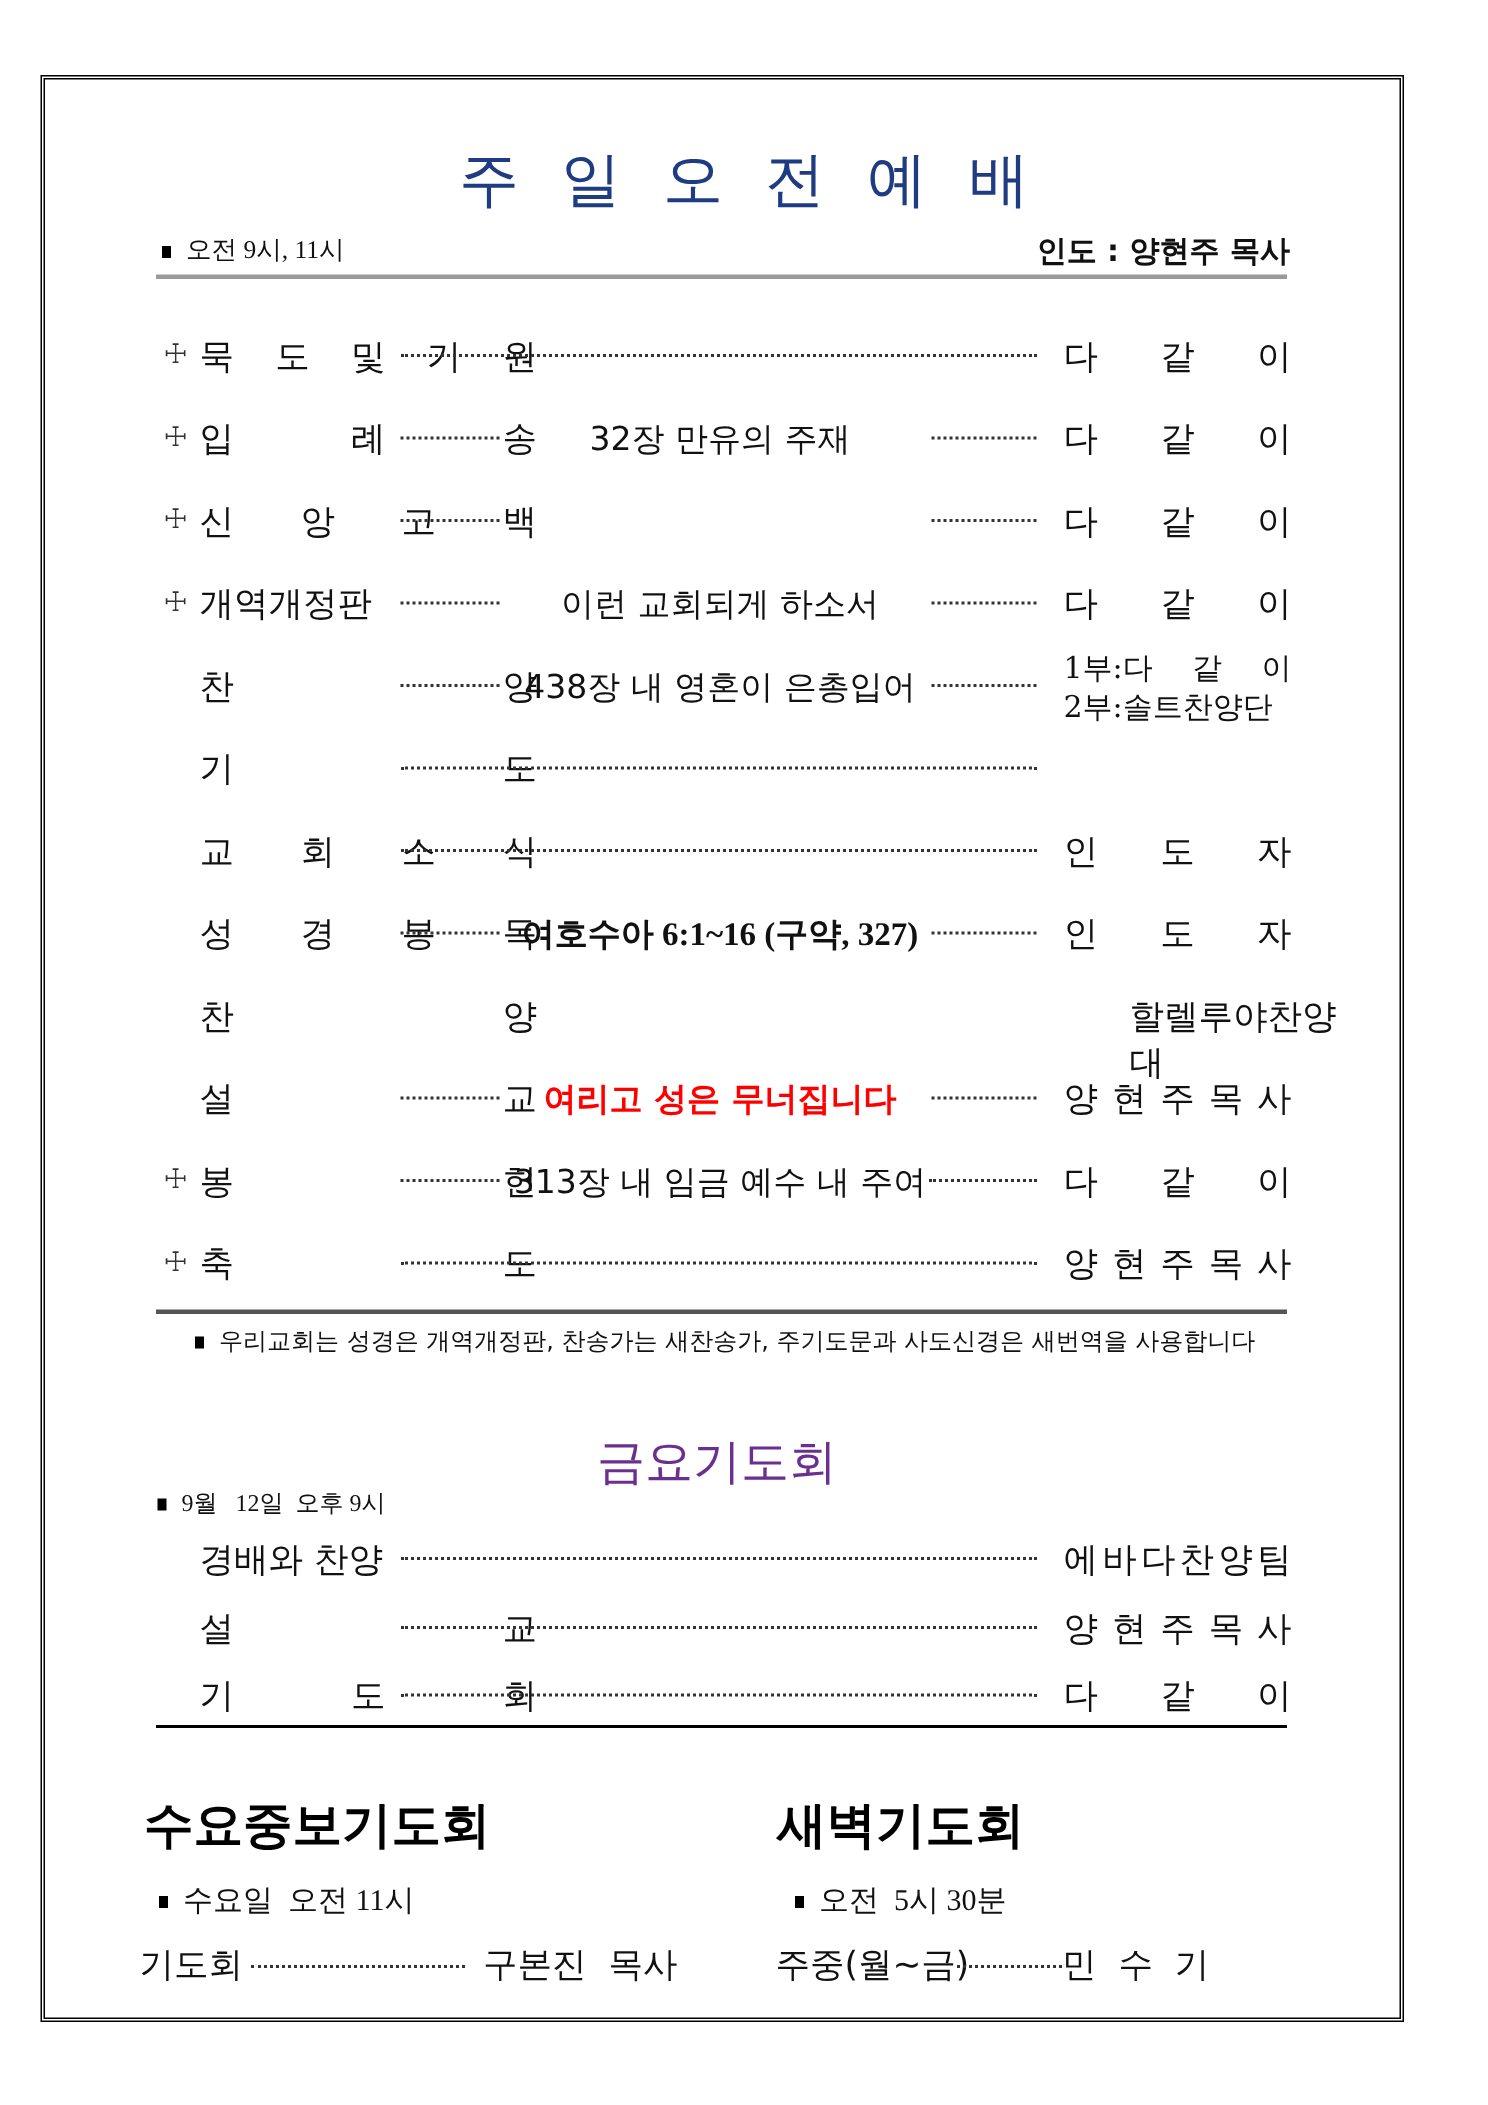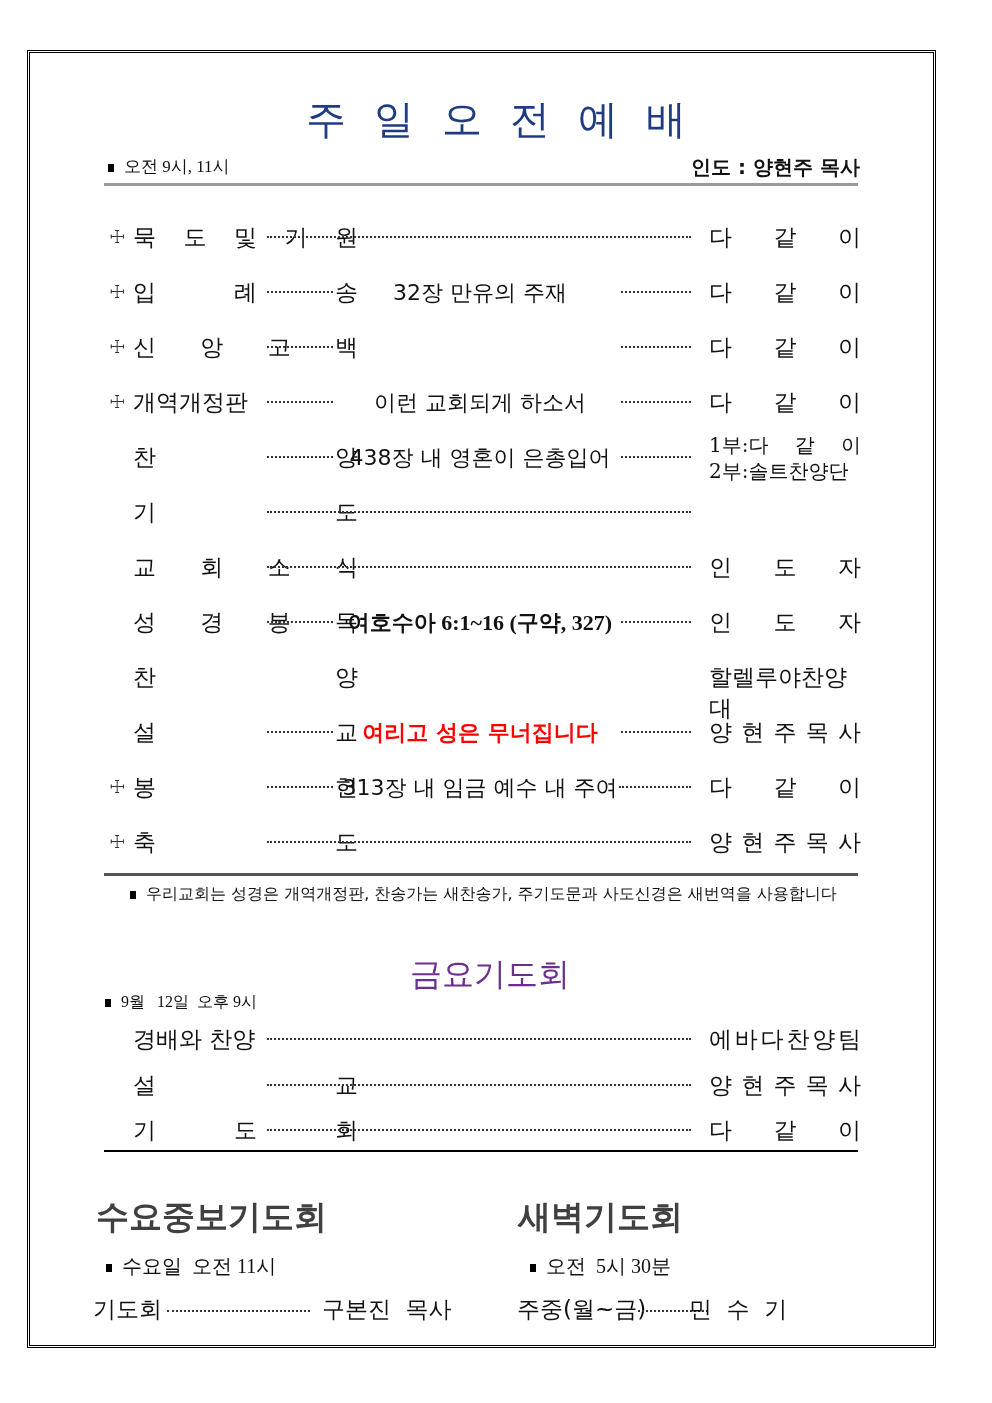--- a/index.html
+++ b/index.html
@@ -17,23 +17,23 @@
   .row .cross { position:absolute; left:4px; top:8px; font-size:18px; color:#333; }
   .row .label { position:absolute; left:28px; top:4px; width:225px; display:flex; justify-content:space-between; }
   .row .dots { position:absolute; top:16px; height:2px; border-bottom:2px dotted #333; }
   .row .center { position:absolute; left:230px; width:290px; top:5px; text-align:center; font-size:22px; }
   .row .right { position:absolute; left:604px; width:152px; top:4px; display:flex; justify-content:space-between; }
   .row .right2 { position:absolute; left:604px; width:152px; top:-6px; font-size:20px; line-height:26px; font-family:"DejaVu Serif", serif; }
   .r2line { display:flex; justify-content:space-between; }
   .bold { font-weight:bold; }
   .red { color:#ff0000; font-weight:bold; }
   .note { left:130px; top:884px; font-size:16px; }
-  .h-fri { left:12px; width:956px; top:953px; text-align:center; font-size:32px; color:#6b2f8f; }
+  .h-fri { left:0; width:956px; top:953px; text-align:center; font-size:32px; color:#6b2f8f; }
   .meta2 { left:105px; top:992px; font-size:16px; font-family:"Liberation Serif", serif; }
-  .h-purple { font-size:33px; font-weight:bold; color:#404040; }
+  .h-purple { font-size:33px; font-weight:bold; color:#000000; }
   .small { font-size:20px; font-family:"Liberation Serif", serif; }
   .bottom-row { font-size:23px; }
 </style>
 </head>
 <body>
 
 <div class="frame"></div>
 
 <div class="abs title">주일오전예배</div>
 <div class="abs meta" style="left:108px;"><span class="bullet"></span><span>오전 9시, 11시</span></div>
@@ -157,21 +157,21 @@
         <span>인</span>
         <span>도</span>
         <span>자</span>
       </div>
     </div>
     <div class="row" style="top: 658px;">
       <div class="label">
         <span>찬</span>
         <span>양</span>
       </div>
-      <div class="right" style="justify-content: flex-end;">
+      <div class="right" style="justify-content: flex-end; margin-left: 44px;">
         <span>할렐루야찬양대</span>
       </div>
     </div>
     <div class="row" style="top: 713px;">
       <div class="label">
         <span>설</span>
         <span>교</span>
       </div>
       <div class="dots" style="left: 162px; width: 66px;"></div>
       <div class="dots" style="left: 516px; width: 70px;"></div>
@@ -269,13 +269,13 @@
 <div class="abs h-purple" style="left:96px; top:1195px;">수요중보기도회</div>
 <div class="abs small" style="left:106px; top:1253px;"><span class="bullet"></span><span style="white-space:pre">수요일  오전 11시</span></div>
 <div class="abs bottom-row" style="left:93px; top:1294px;">기도회</div>
 <div class="abs" style="left:167px; top:1310px; width:143px; border-bottom:2px dotted #333;"></div>
 <div class="abs bottom-row" style="left:322px; top:1294px; white-space:pre;">구본진  목사</div>
 
 <div class="abs h-purple" style="left:518px; top:1195px;">새벽기도회</div>
 <div class="abs small" style="left:530px; top:1253px;"><span class="bullet"></span><span style="white-space:pre">오전  5시 30분</span></div>
 <div class="abs bottom-row" style="left:517px; top:1294px;">주중(월~금)</div>
 <div class="abs" style="left:638px; top:1310px; width:70px; border-bottom:2px dotted #333;"></div>
-<div class="abs bottom-row" style="left:689px; top:1294px; white-space:pre;">민  수  기</div>
+<div class="abs bottom-row" style="left:708px; top:1294px; white-space:pre;">민  수  기</div>
 
 </body></html>

